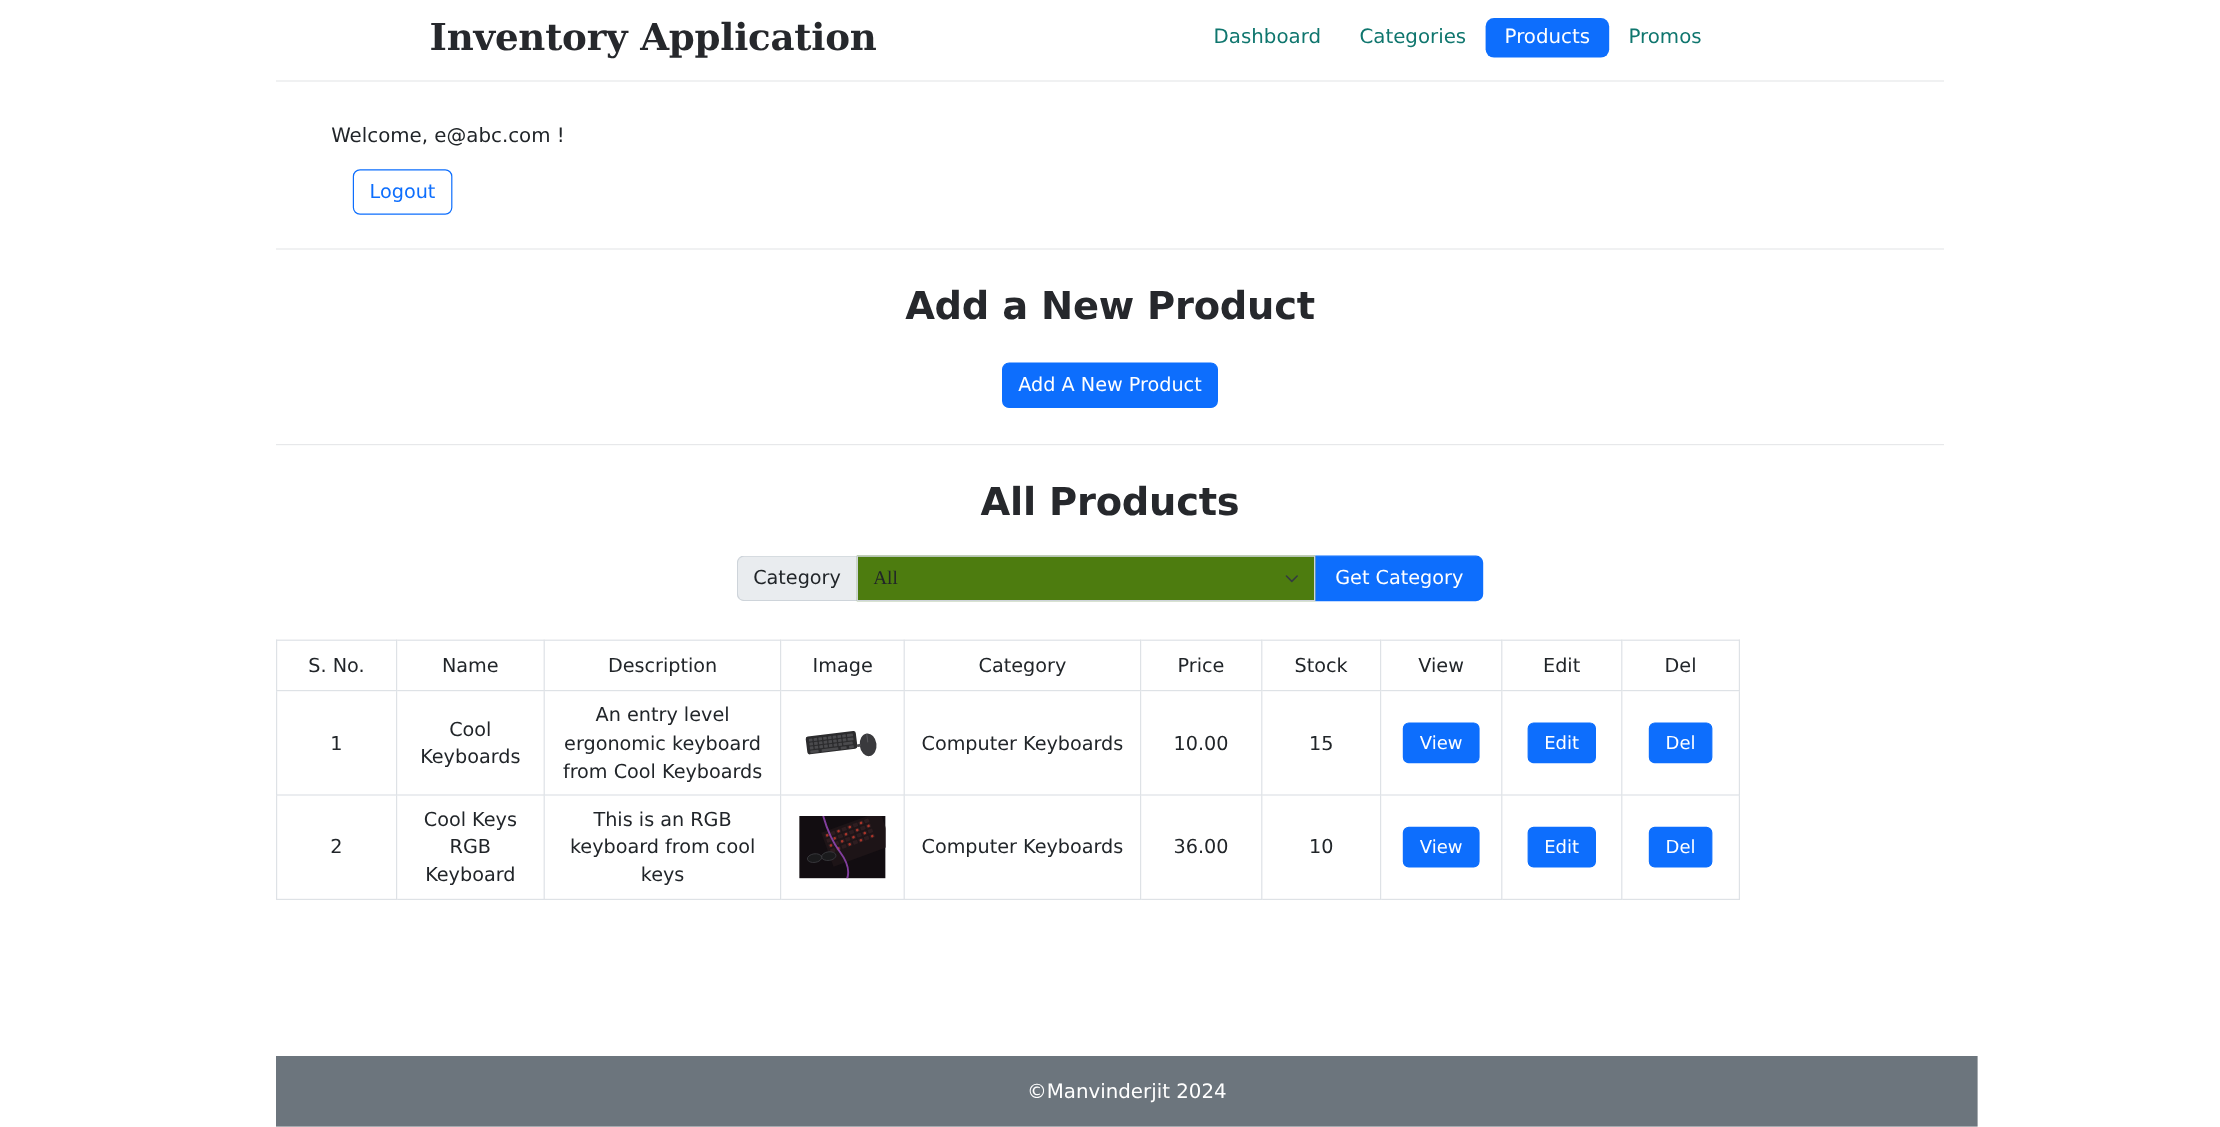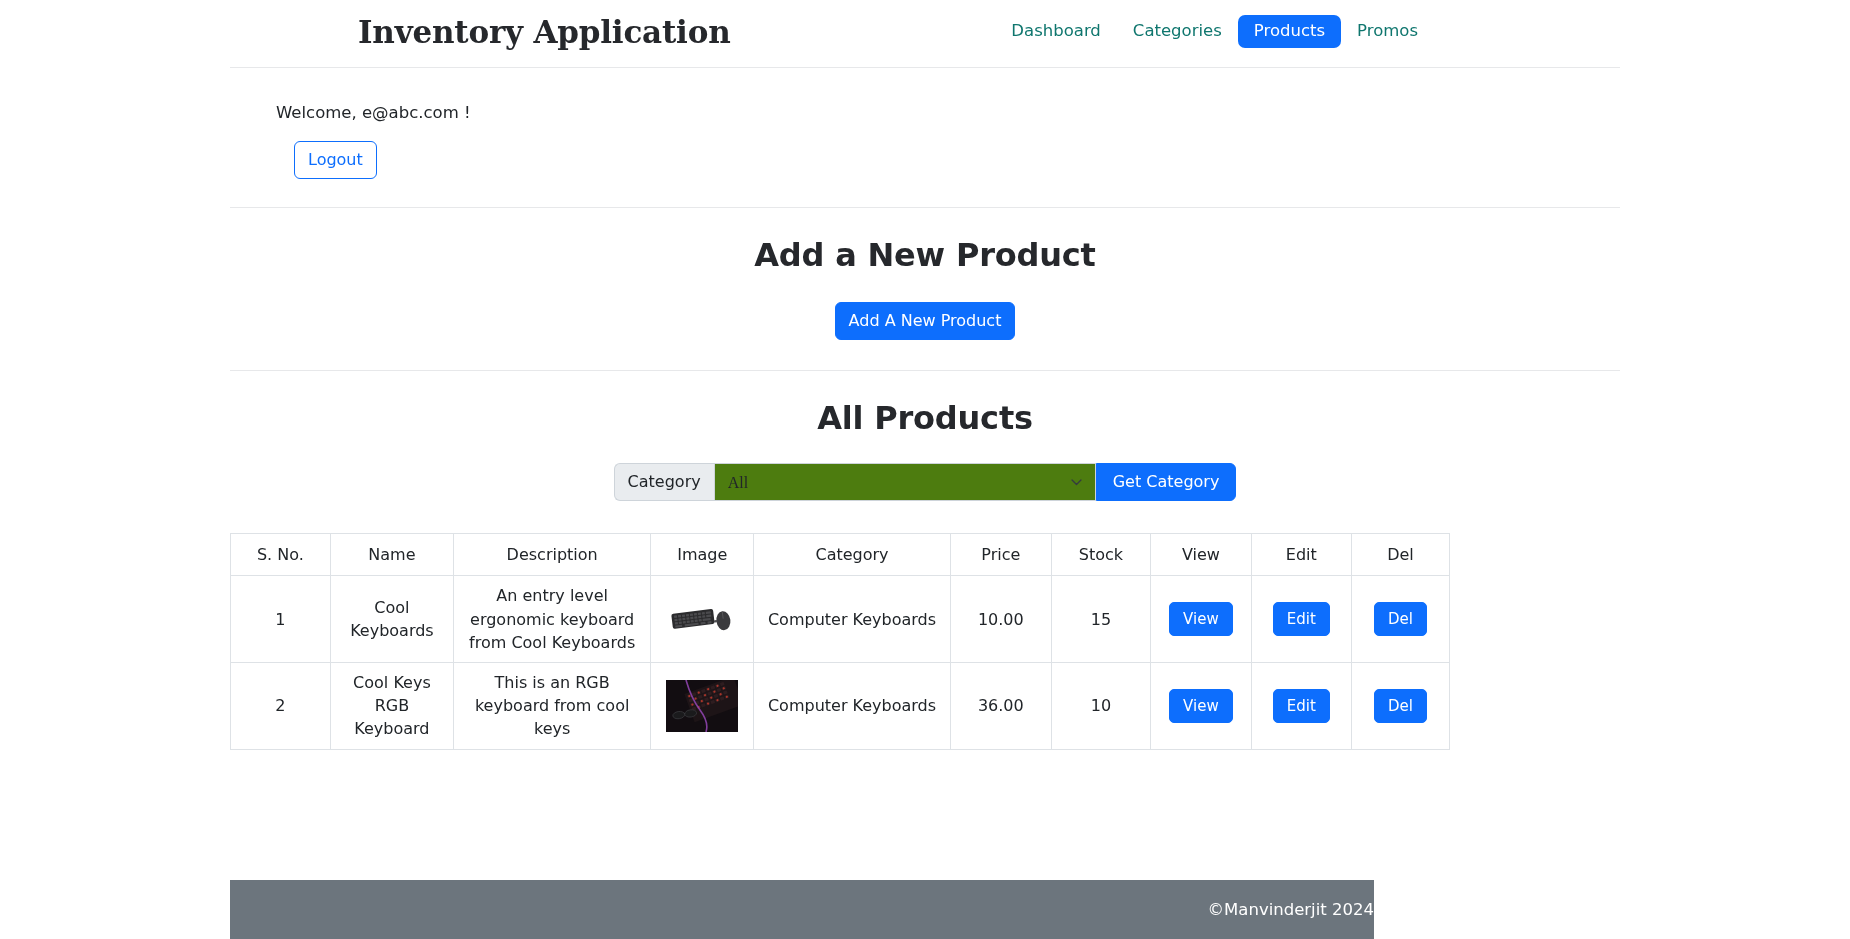--- a/index.html
+++ b/index.html
@@ -236,27 +236,27 @@
   .back-row {
     text-align: center;
     padding: 34px 0 0 0;
   }
 
   
   .footer {
     position: absolute;
     left: 230px;
     top: 880px;
-    width: 1144px;
+    width: 1418px;
     height: 59px;
     background: #6c757d;
     color: #ffffff;
     display: flex;
     align-items: center;
-    justify-content: flex-end;
+    justify-content: center;
     font-size: 16.5px;
     box-sizing: border-box;
   }
 </style>
 </head>
 <body>
 
 <div class="page">
   <div class="container">
 

